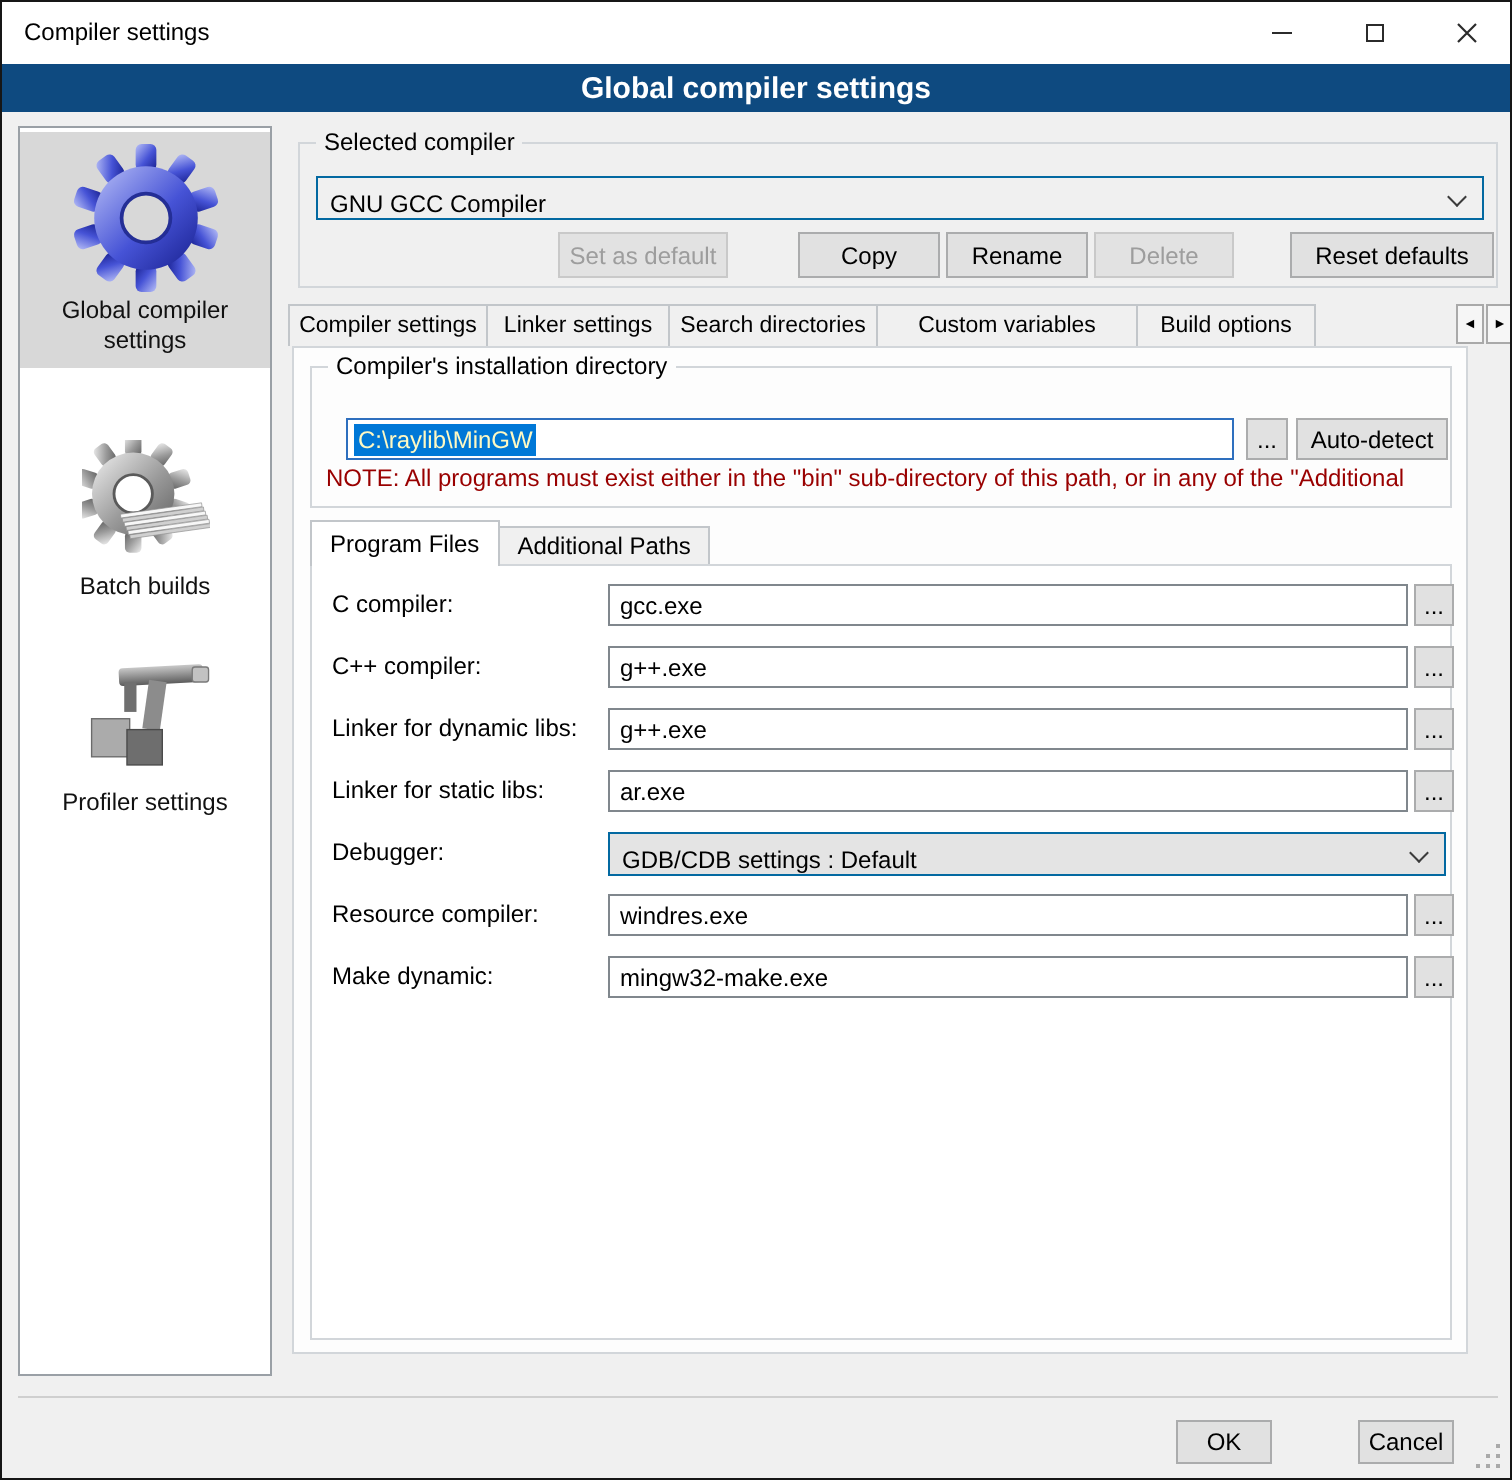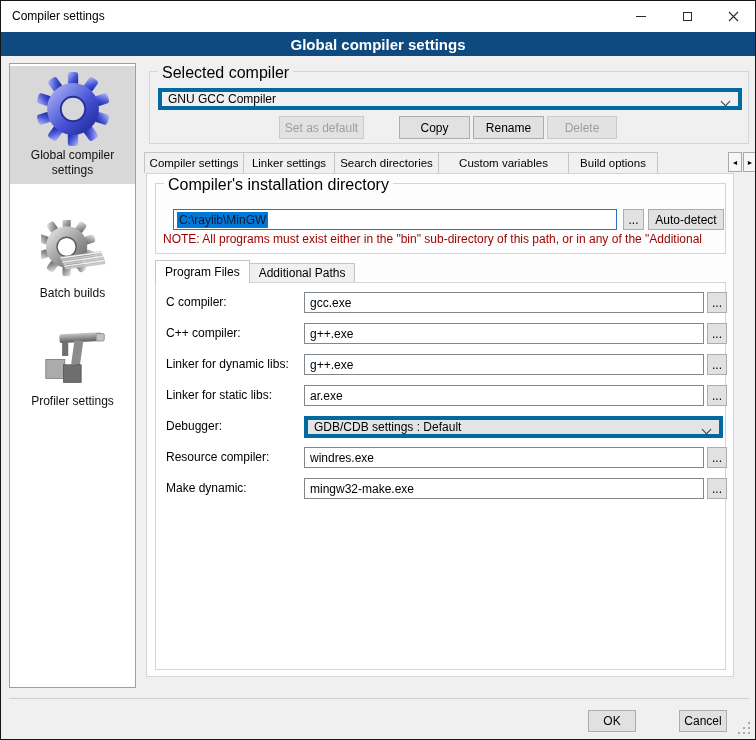--- a/index.html
+++ b/index.html
@@ -20,25 +20,25 @@
   .header{position:absolute;left:0;top:31px;width:100%;height:24px;background:#0e4a80;color:#fff;
     font-weight:bold;font-size:15px;display:flex;align-items:center;justify-content:center;}
   
   .sidebar{position:absolute;left:8px;top:62px;width:127px;height:625px;background:#fff;border:1px solid #9aa0a6;}
   .side-item{width:100%;text-align:center;cursor:default;}
   .side-item.sel{background:#d8d8d8;}
   .side-item .lbl{display:block;font-size:12px;line-height:15px;padding:2px 4px 6px 4px;color:#111;}
   .icon-wrap{display:flex;justify-content:center;}
   
   .groupbox{position:absolute;border:1px solid #d2d6da;}
-  .groupbox>.gb-label{position:absolute;top:-8px;left:8px;padding:0 4px;font-size:16px;}
+  .groupbox>.gb-label{position:absolute;top:-8px;left:8px;padding:0 4px;font-size:12px;}
   .gb1{left:148px;top:70px;width:600px;height:73px;}
   .gb1>.gb-label{background:#f0f0f0;}
   
-  .combo{position:absolute;background:#f0f0f0;border:4px solid #0369a1;display:flex;align-items:flex-end;
+  .combo{position:absolute;background:#f0f0f0;border:1px solid #0369a1;display:flex;align-items:flex-end;
     padding-left:6px;font-size:12px;cursor:default;}
   .combo.gray{background:#e4e4e4;}
   .chev{position:absolute;right:9px;top:6px;width:7px;height:7px;border-right:1.5px solid #3c3c3c;border-bottom:1.5px solid #3c3c3c;transform:rotate(45deg);}
   
   .btn{display:flex;align-items:center;justify-content:center;background:#e1e1e1;border:1px solid #abacad;
     font-family:inherit;font-size:12px;color:#000;padding:0;cursor:default;}
   .btn.disabled{color:#9d9d9d;background:#e2e2e2;border-color:#c9c9c9;}
   .actbtn{position:absolute;top:44px;height:23px;}
   
   .tabstrip{position:absolute;left:143px;top:149px;width:584px;height:24px;display:flex;align-items:flex-end;overflow:hidden;}
@@ -50,21 +50,21 @@
   .tab:nth-child(4){width:131px}.tab:nth-child(5){width:90px}.tab:nth-child(6){width:46px;justify-content:flex-start;padding-left:5px;}
   .tabscroll{position:absolute;top:151px;width:14px;height:20px;background:#f6f6f6;border:1px solid #a9a9a9;
     display:flex;align-items:center;justify-content:center;font-size:7px;color:#000;padding:0;font-family:inherit;cursor:default;}
   .ts-left{left:727px;} .ts-right{left:742px;}
   
   .tabpage{position:absolute;left:145px;top:172px;width:588px;height:504px;background:#fdfdfd;border:1px solid #d2d6da;z-index:1;}
   .gb2{left:8px;top:9px;width:571px;height:71px;}
   .gb2>.gb-label{background:#fdfdfd;}
   .path-input{position:absolute;left:17px;top:25px;width:444px;height:21px;background:#fff;border:1px solid #2e6fbe;
     display:flex;align-items:center;padding-left:3px;overflow:hidden;white-space:nowrap;}
-  .path-input .sel{background:#0078d7;color:#0f172a;padding:1px 2px;}
+  .path-input .sel{background:#0078d7;color:#fef9c3;padding:1px 2px;}
   .browse-sm{position:absolute;left:467px;top:25px;width:21px;height:21px;}
   .autodetect{position:absolute;left:492px;top:25px;width:76px;height:21px;}
   .note{position:absolute;left:7px;top:48px;width:553px;height:15px;color:#990000;font-size:12px;white-space:nowrap;overflow:hidden;}
   
   .subtabstrip{position:absolute;left:8px;top:86px;height:23px;display:flex;align-items:flex-end;}
   .subtab{height:19px;margin-bottom:1px;background:#f0f0f0;border:1px solid #c2c6ca;border-bottom:none;margin-left:-1px;
     display:flex;align-items:center;padding:0 9px;font-size:12px;white-space:nowrap;cursor:default;}
   .subtab:first-child{margin-left:0;}
   .subtab.active{height:23px;margin-bottom:0;background:#fff;z-index:3;position:relative;}
   .subpage{position:absolute;left:8px;top:108px;width:571px;height:388px;background:#fff;border:1px solid #d2d6da;z-index:1;}
@@ -195,20 +195,21 @@
   <div class="groupbox gb1">
     <span class="gb-label">Selected compiler</span>
     <div class="combo" style="left:8px;top:16px;width:584px;height:22px;">
       <span>GNU GCC Compiler</span>
       <span class="chev"></span>
     </div>
     <button class="btn actbtn disabled" style="left:129px;width:85px;">Set as default</button>
     <button class="btn actbtn" style="left:249px;width:71px;">Copy</button>
     <button class="btn actbtn" style="left:323px;width:71px;">Rename</button>
     <button class="btn actbtn disabled" style="left:397px;width:70px;">Delete</button>
+    <button class="btn actbtn" style="left:495px;width:102px;">Reset defaults</button>
   </div>
 
   <div class="tabstrip">
     <div class="tab">Compiler settings</div>
     <div class="tab">Linker settings</div>
     <div class="tab">Search directories</div>
     <div class="tab">Custom variables</div>
     <div class="tab">Build options</div>
   </div>
   <button class="tabscroll ts-left">

